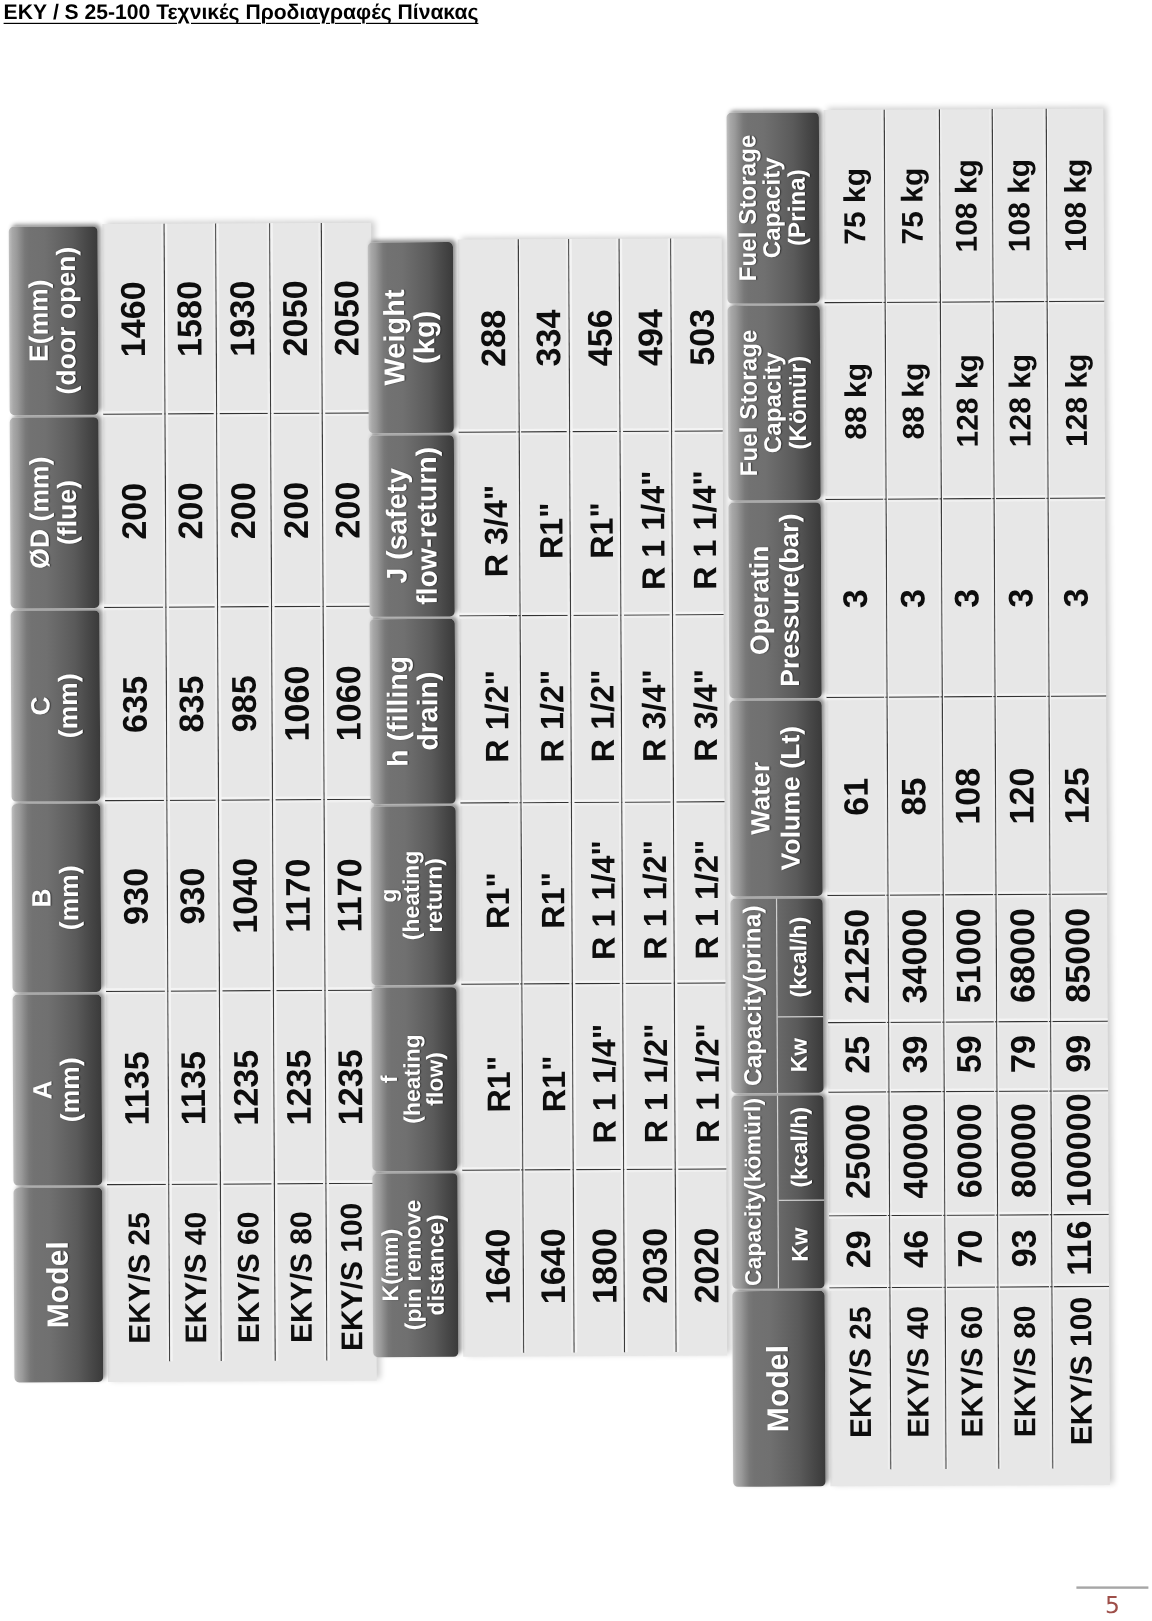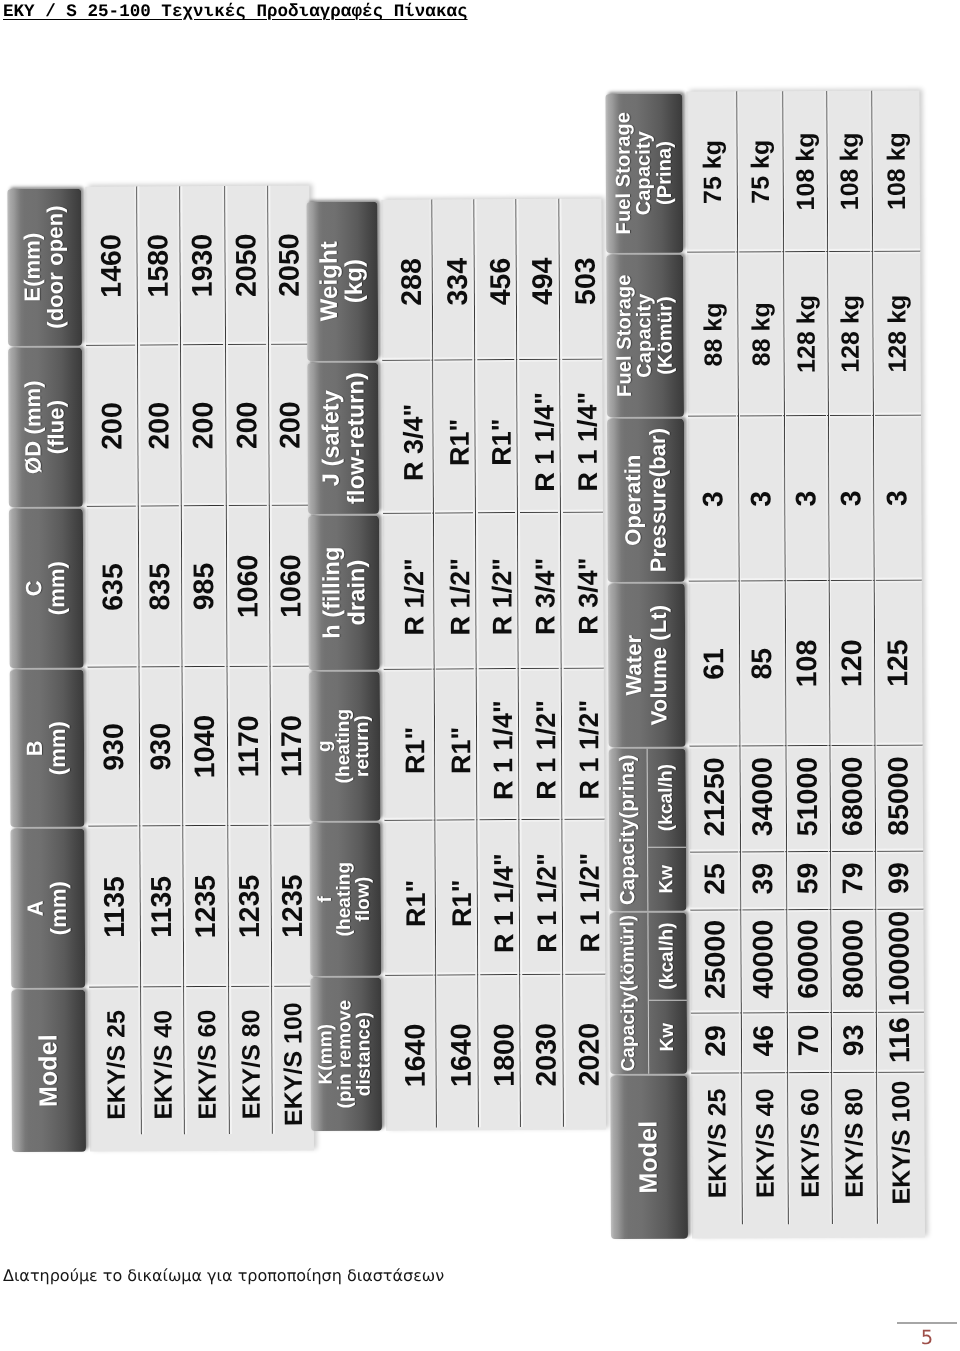--- a/index.html
+++ b/index.html
@@ -3,21 +3,21 @@
 <meta charset="utf-8">
 <title>EKY / S 25-100</title>
 <style>
   html,body{margin:0;padding:0;}
   body{width:960px;height:1351px;background:#fff;overflow:hidden;position:relative;
        font-family:"Liberation Sans",sans-serif;-webkit-font-smoothing:antialiased;text-rendering:geometricPrecision;}
   .page{position:absolute;left:0;top:0;width:960px;height:1351px;}
 
   .doc-title{position:absolute;left:3px;top:0px;font-size:17.6px;font-weight:bold;color:#000;
              white-space:nowrap;}
-  .doc-title u{text-decoration:underline;text-underline-offset:2.5px;text-decoration-thickness:1.4px;font-family:Liberation Mono, monospace;}
+  .doc-title u{text-decoration:underline;text-underline-offset:2.5px;text-decoration-thickness:1.4px;}
   .footnote{position:absolute;left:3px;top:1266px;font-size:16px;color:#161616;white-space:nowrap;
             font-family:"DejaVu Sans",sans-serif;}
   .pg-rule{position:absolute;left:897px;top:1322px;width:60px;height:1.7px;background:#a6a6a6;}
   .pg-num{position:absolute;left:897px;top:1326px;width:60px;text-align:center;font-size:19.5px;color:#9e4f49;
           font-family:"DejaVu Sans",sans-serif;}
 
   
   .rot{position:absolute;transform-origin:0 0;}
   .rot>div{position:absolute;}
   .body-bg{background:#e7e7e7;box-shadow:1.5px 3px 5px rgba(0,0,0,.20);}
@@ -344,16 +344,15 @@
   <div class="hsep" style="left:13.5px;top:176.5px;width:1133.5px;"></div>
   <div class="hsep-hl" style="left:13.5px;top:177.6px;width:1133.5px;"></div>
   <div class="hsep-hl2" style="left:13.5px;top:218.9px;width:1133.5px;"></div>
   <div class="hsep" style="left:13.5px;top:220.5px;width:1133.5px;"></div>
   <div class="hsep-hl" style="left:13.5px;top:221.6px;width:1133.5px;"></div>
   <div class="hsep-hl2" style="left:13.5px;top:263.9px;width:1133.5px;"></div>
   <div class="hsep" style="left:13.5px;top:265.5px;width:1133.5px;"></div>
   <div class="hsep-hl" style="left:13.5px;top:266.6px;width:1133.5px;"></div>
 </div>
 
-  <div class="footnote">Διατηρούμε το δικαίωμα για τροποποίηση διαστάσεων</div>
   <div class="pg-rule"></div>
   <div class="pg-num">5</div>
 </div>
 
 </body></html>

